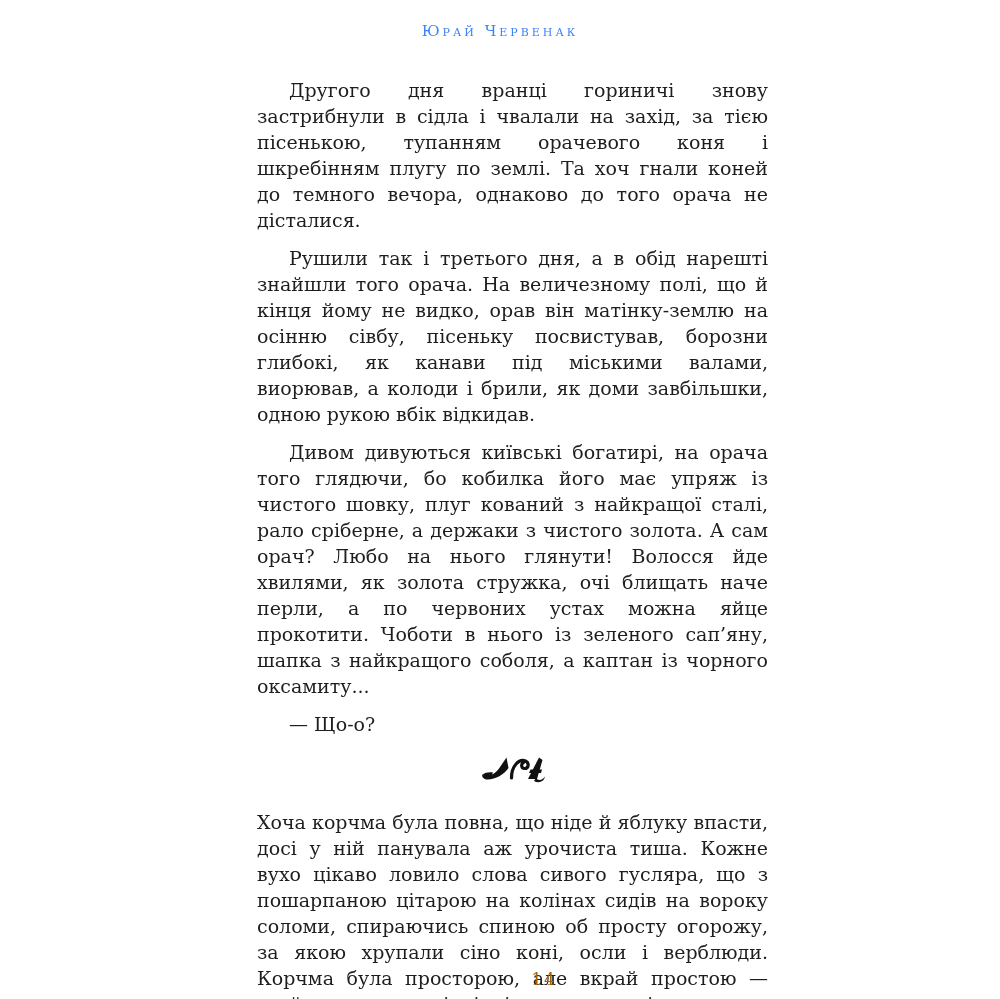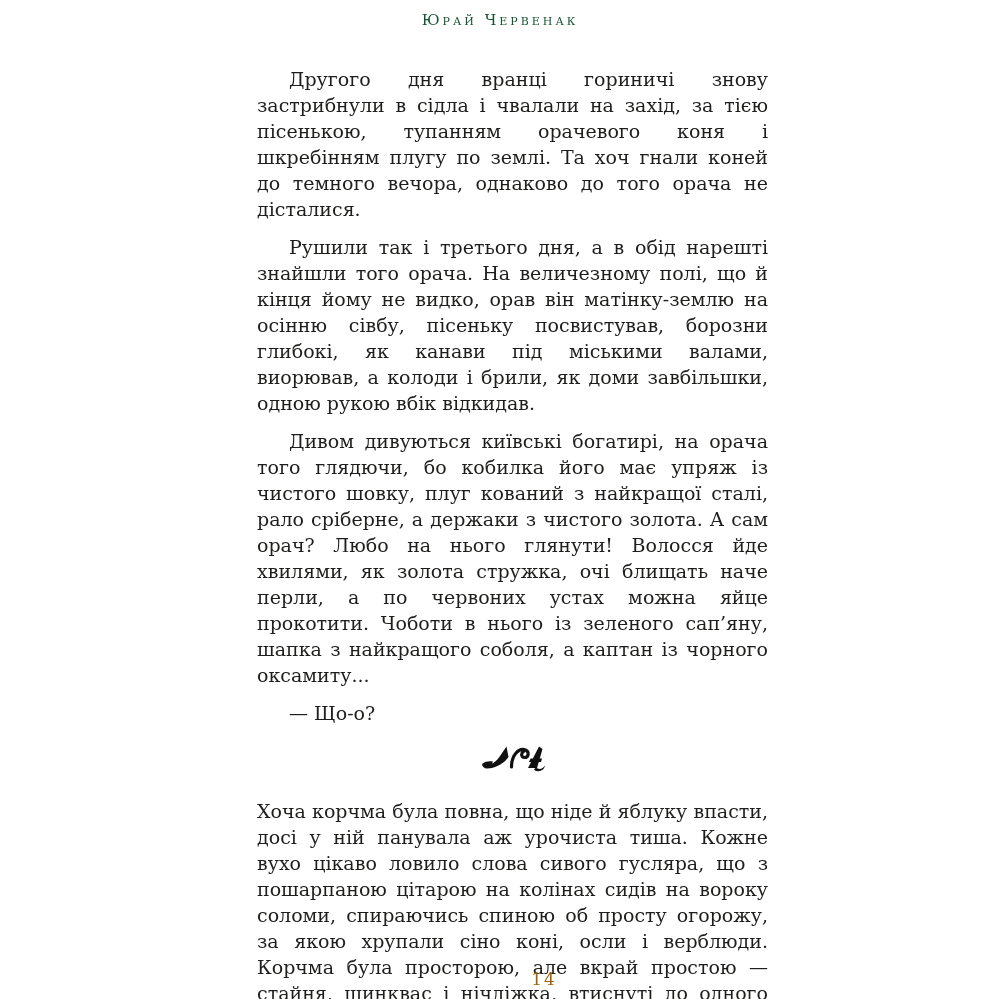--- a/index.html
+++ b/index.html
@@ -10,26 +10,26 @@
   .page {
     position: relative;
     width: 1000px;
     height: 999px;
     background: #ffffff;
     overflow: hidden;
     font-family: "DejaVu Serif", "Liberation Serif", serif;
     color: #1e1e1c;
   }
   .running-head {
-    padding-top: 11px;
+    padding-top: 22px;
     text-align: center;
     font-size: 15px;
     letter-spacing: 3px;
     font-variant: small-caps;
-    color: #14532d;
+    color: #3b82f6;
   }
   .text-block {
     margin-left: 245px;
     margin-top: 37px;
     width: 535px;
     font-size: 19px;
     line-height: 26px;
     text-align: justify;
   }
   .para {

